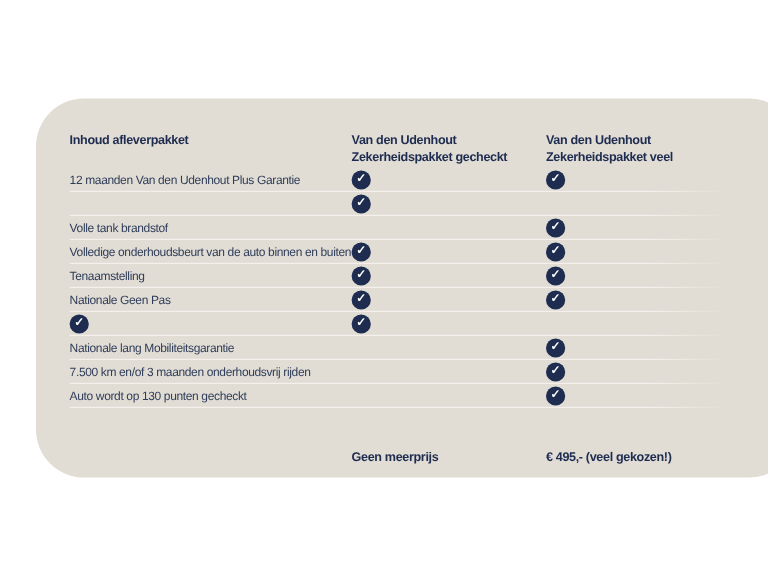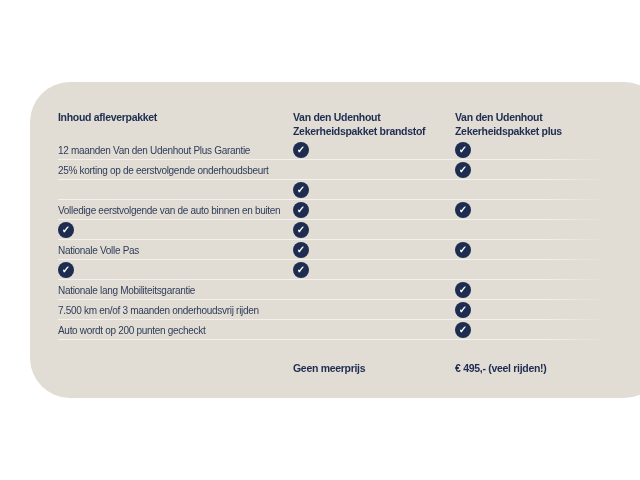--- a/index.html
+++ b/index.html
@@ -89,96 +89,97 @@
     background: var(--check-bg);
     color: var(--check-mark);
     display: flex;
     align-items: center;
     justify-content: center;
     font-size: 10px;
     font-weight: bold;
     line-height: 1;
   }
 
-  .footer { margin-top: 22px; }
+  .footer { margin-top: 35px; }
 
   .price {
     font-size: 10.5px;
     font-weight: bold;
     letter-spacing: -0.3px;
     line-height: 12px;
     color: var(--navy);
     white-space: nowrap;
   }
 </style>
 </head>
 <body>
 
 <div class="stage">
   <div class="card">
 
     <div class="grid header">
       <div class="title">Inhoud afleverpakket</div>
       <div class="colhead">
         <span>Van den Udenhout</span>
-        <span>Zekerheidspakket brandstof</span>
+        <span>Zekerheidspakket gecheckt</span>
       </div>
       <div class="colhead">
         <span>Van den Udenhout</span>
-        <span>Zekerheidspakket plus</span>
+        <span>Zekerheidspakket veel</span>
       </div>
     </div>
 
     <div>
       <div class="grid row">
         <div class="label">12 maanden Van den Udenhout Plus Garantie</div>
         <div class="mark cell-standaard">
             <span class="check">✓</span>
           </div>
         <div class="mark cell-plus">
             <span class="check">✓</span>
           </div>
       </div>
 
       <div class="grid row">
-        <div class="label">25% korting op de eerstvolgende onderhoudsbeurt</div>
-        <div class="mark cell-standaard"></div>
-        <div class="mark cell-plus">
-            <span class="check">✓</span>
-          </div>
-      </div>
-
-      <div class="grid row">
-        <div class="mark cell-standaard"></div>
-        <div class="mark cell-plus">
-            <span class="check">✓</span>
-          </div>
-      </div>
-
-      <div class="grid row">
-        <div class="label">Volledige eerstvolgende van de auto binnen en buiten</div>
-        <div class="mark cell-standaard">
-            <span class="check">✓</span>
-          </div>
-        <div class="mark cell-plus">
-            <span class="check">✓</span>
-          </div>
-      </div>
-
-      <div class="grid row">
-        <div class="mark cell-standaard">
-            <span class="check">✓</span>
-          </div>
-        <div class="mark cell-plus">
-            <span class="check">✓</span>
-          </div>
-      </div>
-
-      <div class="grid row">
-        <div class="label">Nationale Volle Pas</div>
+        <div class="mark cell-standaard"></div>
+        <div class="mark cell-plus">
+            <span class="check">✓</span>
+          </div>
+      </div>
+
+      <div class="grid row">
+        <div class="label">Volle tank brandstof</div>
+        <div class="mark cell-standaard"></div>
+        <div class="mark cell-plus">
+            <span class="check">✓</span>
+          </div>
+      </div>
+
+      <div class="grid row">
+        <div class="label">Volledige onderhoudsbeurt van de auto binnen en buiten</div>
+        <div class="mark cell-standaard">
+            <span class="check">✓</span>
+          </div>
+        <div class="mark cell-plus">
+            <span class="check">✓</span>
+          </div>
+      </div>
+
+      <div class="grid row">
+        <div class="label">Tenaamstelling</div>
+        <div class="mark cell-standaard">
+            <span class="check">✓</span>
+          </div>
+        <div class="mark cell-plus">
+            <span class="check">✓</span>
+          </div>
+      </div>
+
+      <div class="grid row">
+        <div class="label">Nationale Geen Pas</div>
         <div class="mark cell-standaard">
             <span class="check">✓</span>
           </div>
         <div class="mark cell-plus">
             <span class="check">✓</span>
           </div>
       </div>
 
       <div class="grid row">
         <div class="mark cell-standaard">
@@ -199,28 +200,28 @@
 
       <div class="grid row">
         <div class="label">7.500 km en/of 3 maanden onderhoudsvrij rijden</div>
         <div class="mark cell-standaard"></div>
         <div class="mark cell-plus">
             <span class="check">✓</span>
           </div>
       </div>
 
       <div class="grid row">
-        <div class="label">Auto wordt op 200 punten gecheckt</div>
+        <div class="label">Auto wordt op 130 punten gecheckt</div>
         <div class="mark cell-standaard"></div>
         <div class="mark cell-plus">
             <span class="check">✓</span>
           </div>
       </div>
     </div>
 
     <div class="grid footer">
       <div></div>
       <div class="price">Geen meerprijs</div>
-      <div class="price">€ 495,- (veel rijden!)</div>
+      <div class="price">€ 495,- (veel gekozen!)</div>
     </div>
 
   </div>
 </div>
 
 </body></html>

